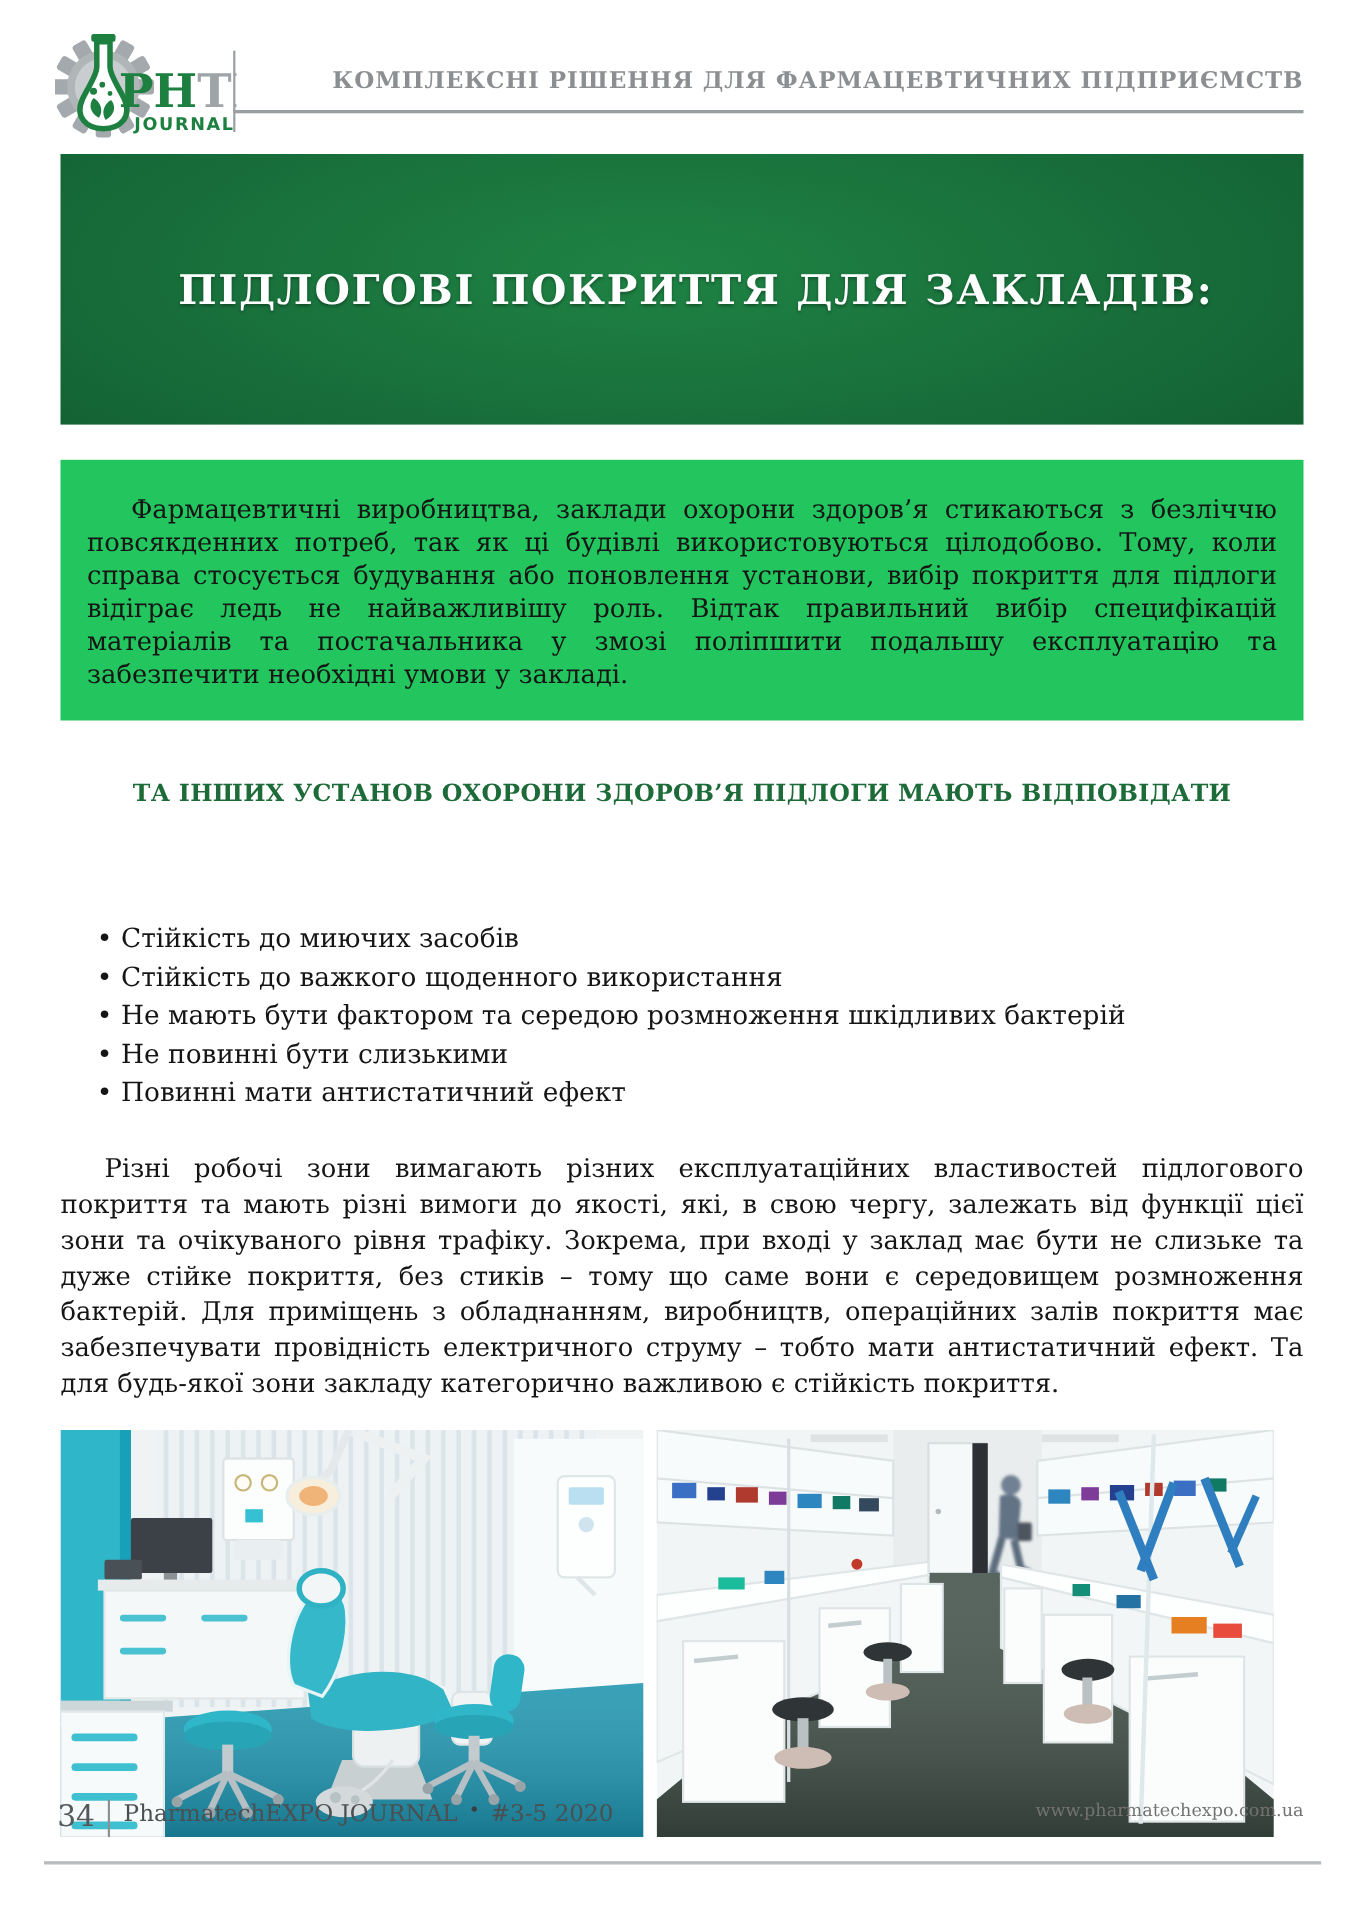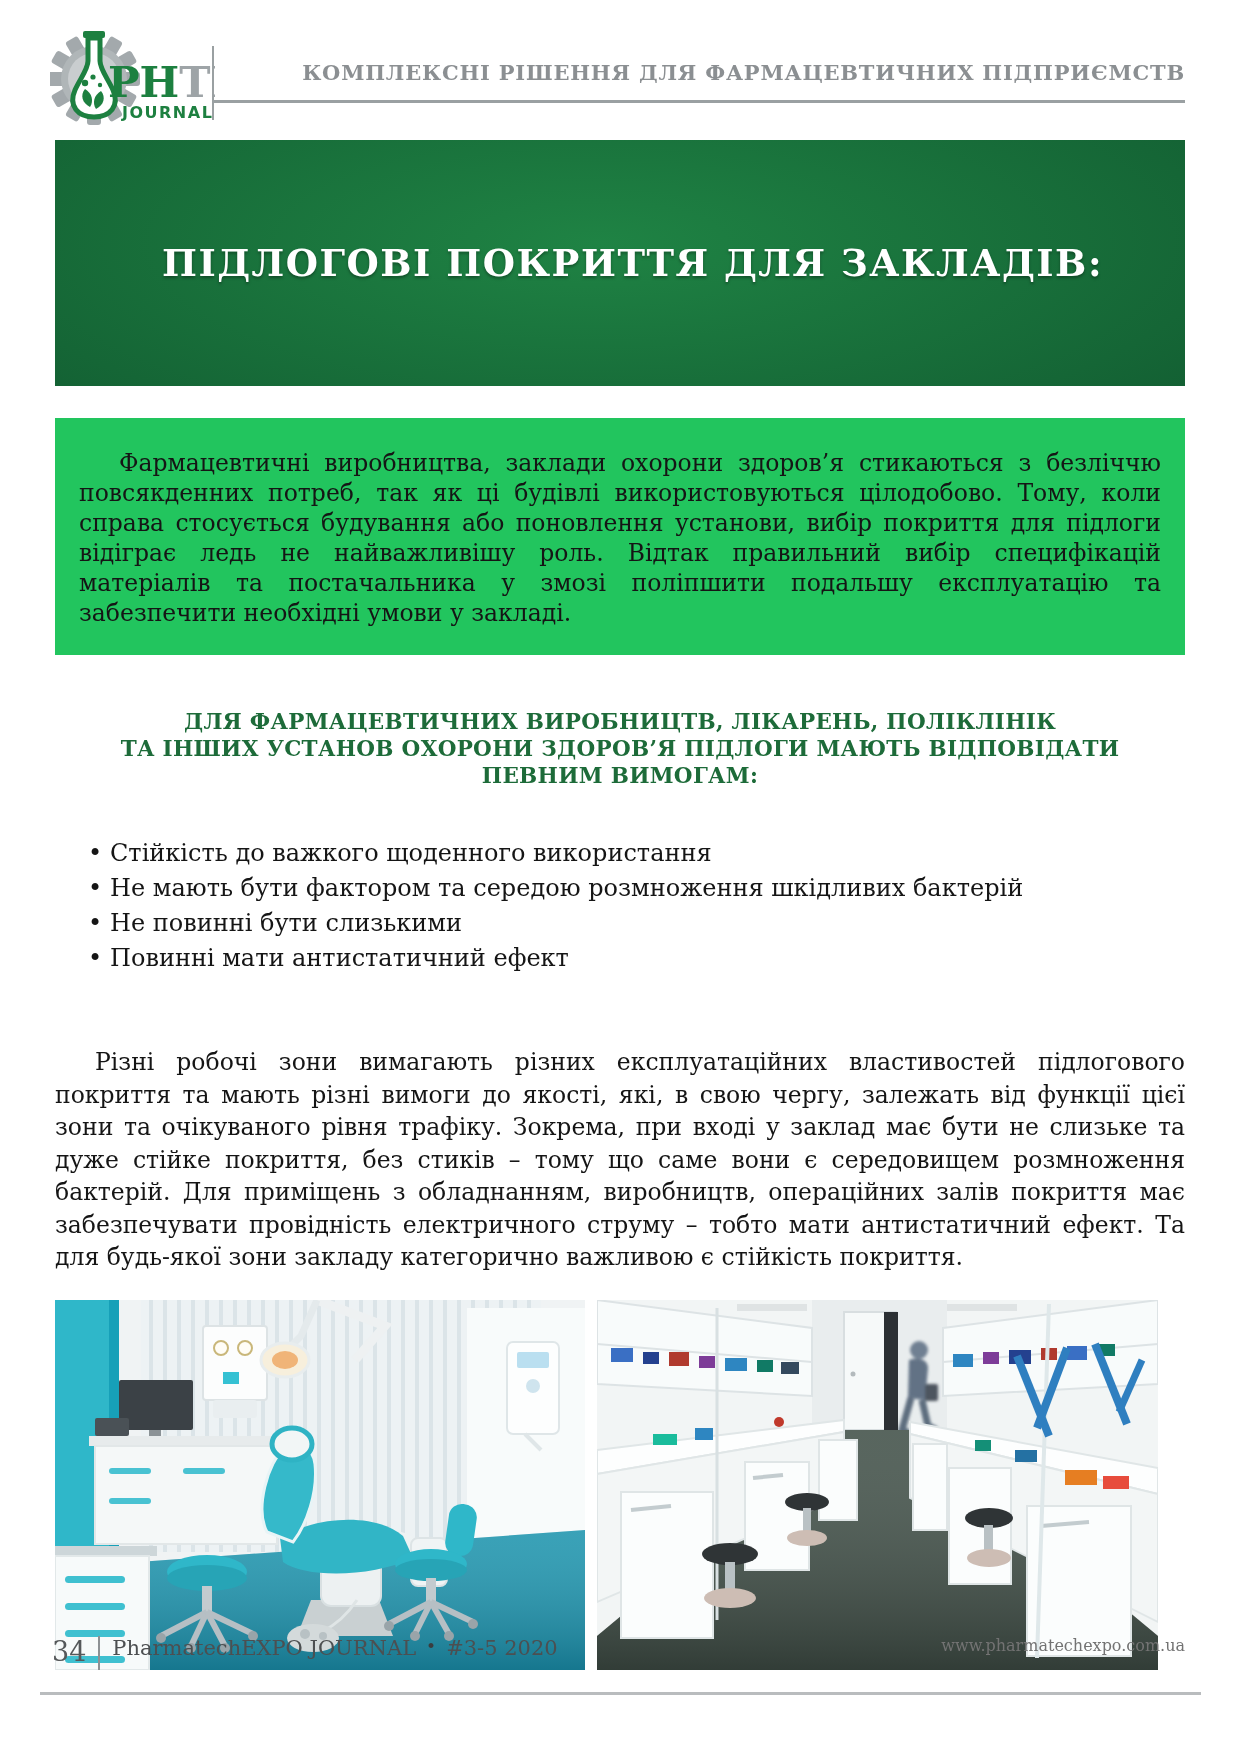--- a/index.html
+++ b/index.html
@@ -122,26 +122,25 @@
 
   <div class="title-block">
     <div class="title-line">ПІДЛОГОВІ ПОКРИТТЯ ДЛЯ ЗАКЛАДІВ:</div>
   </div>
 
   <div class="intro-box">
     <p class="intro-text">Фармацевтичні виробництва, заклади охорони здоров’я стикаються з безліччю повсякденних потреб, так як ці будівлі використовуються цілодобово. Тому, коли справа стосується будування або поновлення установи, вибір покриття для підлоги відіграє ледь не найважливішу роль. Відтак правильний вибір специфікацій матеріалів та постачальника у змозі поліпшити подальшу експлуатацію та забезпечити необхідні умови у закладі.</p>
   </div>
 
   <div class="req-heading">
-    <div>ДЛЯ ФАРМАЦЕВТИЧНИХ ВИРОБНИЦТВ, ЛІКАРЕНЬ, ПОЛІКЛІНІК</div>
     <div>ТА ІНШИХ УСТАНОВ ОХОРОНИ ЗДОРОВ’Я ПІДЛОГИ МАЮТЬ ВІДПОВІДАТИ</div>
-    <div>ПЕВНИМ ВИМОГАМ:</div>
   </div>
 
   <ul class="req-list">
+    <li>Стійкість до миючих засобів</li>
     <li>Стійкість до важкого щоденного використання</li>
     <li>Не мають бути фактором та середою розмноження шкідливих бактерій</li>
     <li>Не повинні бути слизькими</li>
     <li>Повинні мати антистатичний ефект</li>
   </ul>
 
   <p class="body-par">Різні робочі зони вимагають різних експлуатаційних властивостей підлогового покриття та мають різні вимоги до якості, які, в свою чергу, залежать від функції цієї зони та очікуваного рівня трафіку. Зокрема, при вході у заклад має бути не слизьке та дуже стійке покриття, без стиків – тому що саме вони є середовищем розмноження бактерій. Для приміщень з обладнанням, виробництв, операційних залів покриття має забезпечувати провідність електричного струму – тобто мати антистатичний ефект. Та для будь-якої зони закладу категорично важливою є стійкість покриття.</p>
 
   <div class="photos">
 

